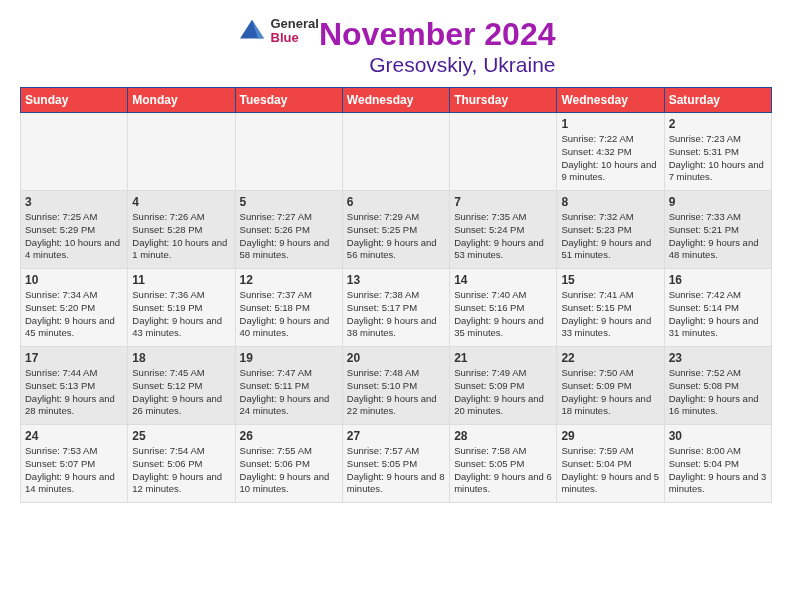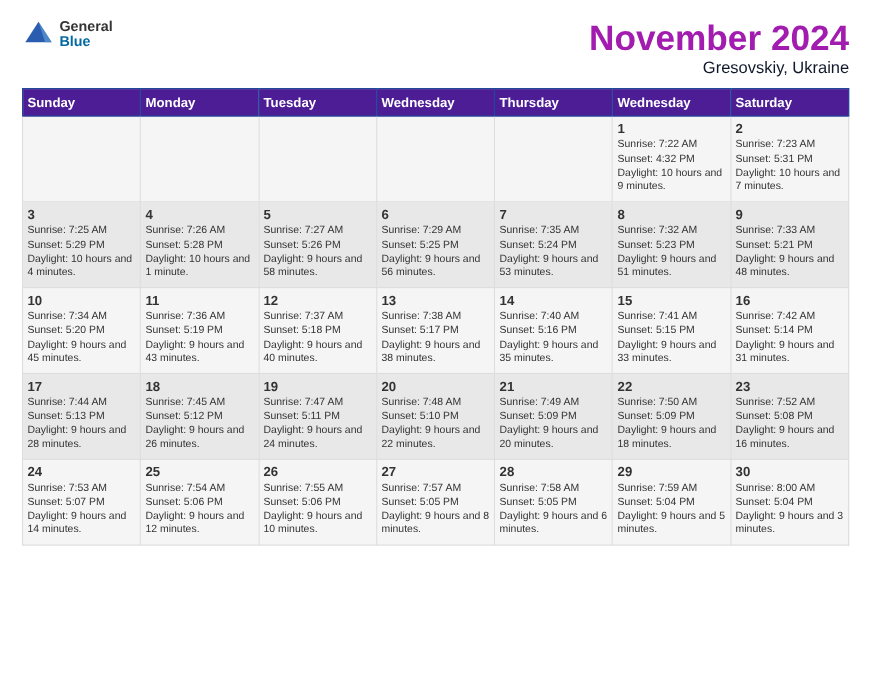--- a/index.html
+++ b/index.html
@@ -9,61 +9,61 @@
       width: 792px;
       height: 612px;
       overflow: hidden;
     }
     .page {
       width: 792px;
       padding: 16px 20px 10px 20px;
     }
     .header {
       display: flex;
-      justify-content: space-between;
+      justify-content: center;
       align-items: flex-start;
       margin-bottom: 10px;
     }
     .logo {
       display: flex;
       align-items: center;
       gap: 4px;
     }
     .logo-text {
       display: flex;
       flex-direction: column;
       font-size: 13px;
       font-weight: bold;
       line-height: 1.1;
     }
     .logo-text .general { color: #333; }
-    .logo-text .blue { color: #0369a1; }
+    .logo-text .blue { color: #be185d; }
     .logo-icon {
       width: 30px;
       height: 30px;
     }
     .title-block {
       text-align: right;
     }
     .month-title {
       font-size: 32px;
       font-weight: bold;
       color: #a21caf;
     }
     .location {
-      font-size: 15px;
-      color: #0f172a;
+      font-size: 21px;
+      color: #4c1d95;
     }
     .calendar {
       width: 100%;
       border-collapse: collapse;
       table-layout: fixed;
     }
     .calendar thead tr th {
-      background: #4c1d95;
+      background: #ef4444;
       color: #fff;
       font-size: 12px;
       font-weight: bold;
       padding: 5px 4px;
       border: 1px solid #1e4a99;
       text-align: left;
     }
     .calendar tbody tr td {
       vertical-align: top;
       border: 1px solid #ddd;

